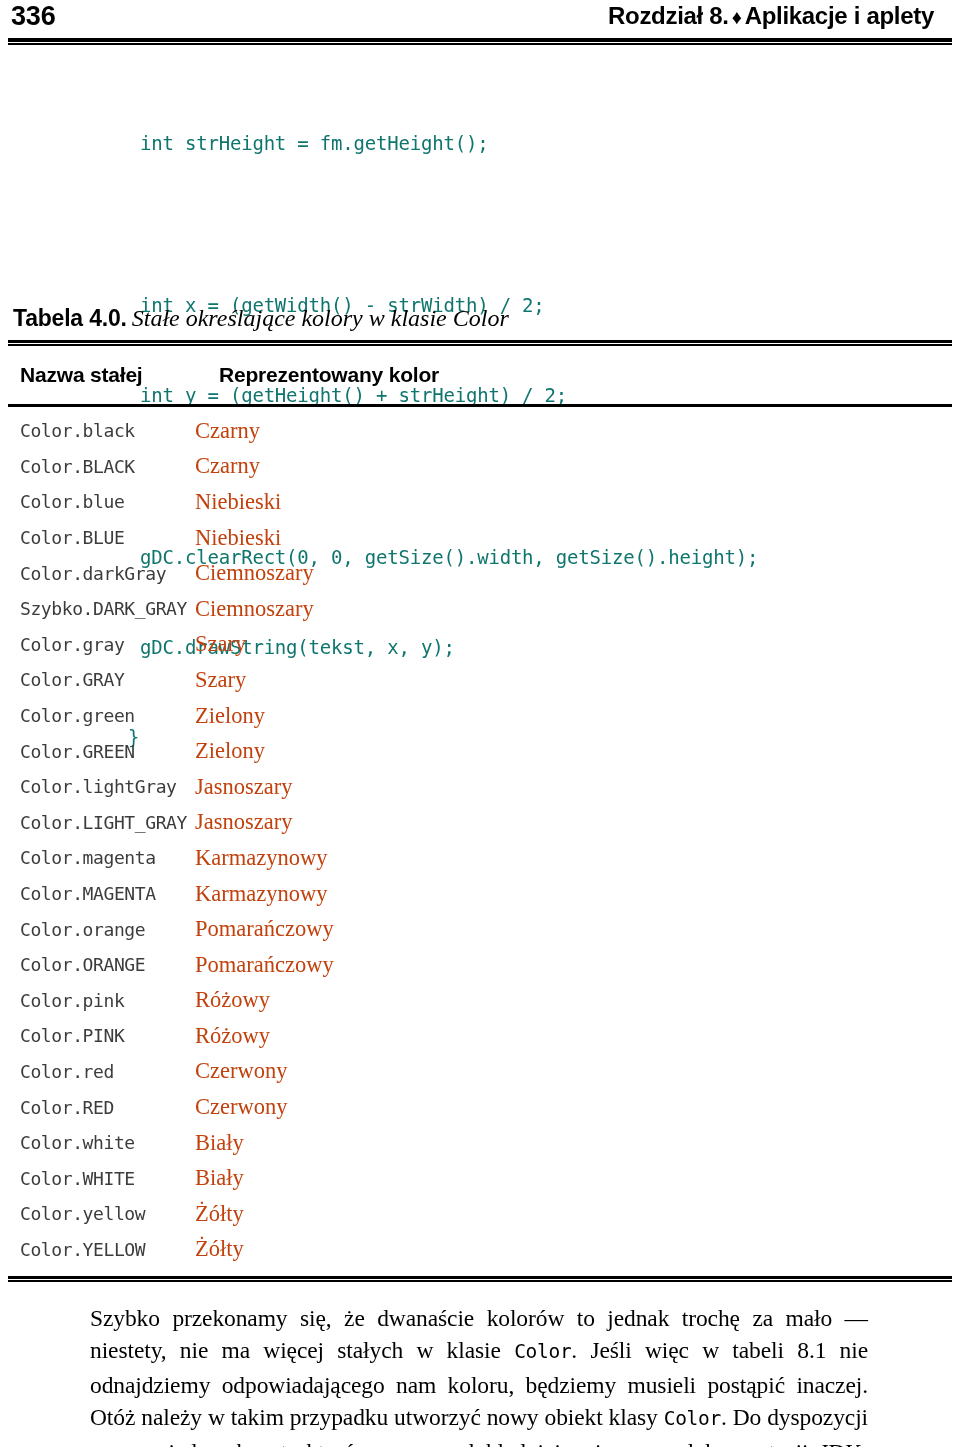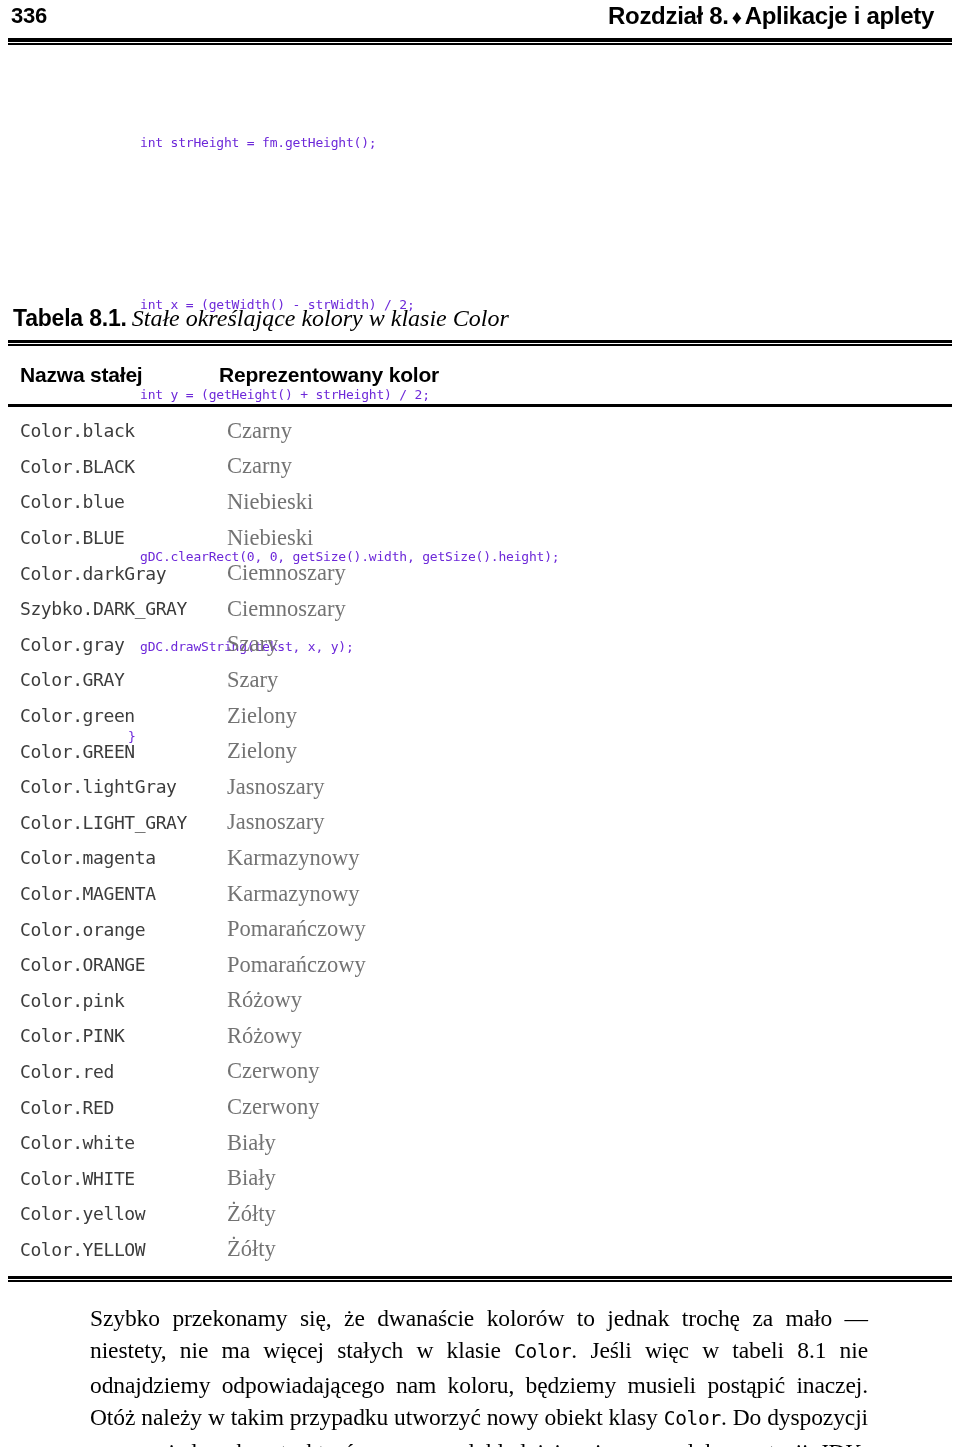--- a/index.html
+++ b/index.html
@@ -23,21 +23,21 @@
     top: 0;
     width: 960px;
     height: 44px;
     display: flex;
     align-items: flex-start;
     justify-content: space-between;
   }
   .folio {
     font-family: "Liberation Sans", sans-serif;
     font-weight: bold;
-    font-size: 22px;
+    font-size: 27px;
     line-height: 32px;
     letter-spacing: -0.2px;
     padding-left: 11px;
   }
   .running-title {
     font-family: "Liberation Sans", sans-serif;
     font-weight: bold;
     font-size: 24px;
     line-height: 32px;
     letter-spacing: -0.3px;
@@ -60,25 +60,25 @@
     padding-bottom: 1px;
   }
 
   
   .code-block {
     position: absolute;
     left: 140px;
     top: 68px;
     width: 760px;
     font-family: "DejaVu Sans Mono", "Liberation Mono", monospace;
-    font-size: 13px;
+    font-size: 19px;
     line-height: 30px;
     letter-spacing: -0.2px;
     white-space: pre;
-    color: #6d28d9;
+    color: #0f766e;
   }
   .code-line { white-space: pre; }
   .code-line.blank { height: 12px; line-height: 12px; }
   .code-line.dedent { margin-left: -12px; }
 
   
   .table-caption {
     position: absolute;
     left: 13px;
     top: 303px;
@@ -139,36 +139,35 @@
     line-height: 24px;
   }
   .col-name { width: 187px; padding-left: 12px; box-sizing: border-box; }
   .col-desc { padding-left: 0; margin-left: 24px; }
 
   .tbody { padding-top: 6px; padding-bottom: 9px; }
   .trow {
     height: 35.6px;
     display: flex;
     align-items: center;
-    gap: 32px;
   }
   .td-name {
     width: 187px;
     padding-left: 12px;
     box-sizing: border-box;
     font-family: "DejaVu Sans Mono", "Liberation Mono", monospace;
     font-size: 18px;
     letter-spacing: -0.4px;
     color: #3c3c3c;
     white-space: nowrap;
   }
   .td-desc {
     font-family: "Liberation Serif", serif;
     font-size: 22.5px;
-    color: #737373;
+    color: #c2410c;
     white-space: nowrap;
   }
 
   
   .body-paragraph {
     position: absolute;
     left: 90px;
     top: 1278px;
     width: 778px;
     font-family: "Liberation Serif", serif;
@@ -199,21 +198,21 @@
   <div class="code-line blank"></div>
   <div class="code-line">int x = (getWidth() - strWidth) / 2;</div>
   <div class="code-line">int y = (getHeight() + strHeight) / 2;</div>
   <div class="code-line blank"></div>
   <div class="code-line">gDC.clearRect(0, 0, getSize().width, getSize().height);</div>
   <div class="code-line">gDC.drawString(tekst, x, y);</div>
   <div class="code-line dedent">}</div>
 </div>
 
 <div class="table-caption">
-  <span class="cap-label">Tabela 8.1.</span><span class="cap-title">Stałe określające kolory w klasie Color</span>
+  <span class="cap-label">Tabela 4.0.</span><span class="cap-title">Stałe określające kolory w klasie Color</span>
 </div>
 
 <div class="color-table">
   <div class="rule-top"></div>
   <div class="thead-row">
     <div class="th col-name">Nazwa stałej</div>
     <div class="th col-desc">Reprezentowany kolor</div>
   </div>
   <div class="rule-mid"></div>
   <div class="tbody">

